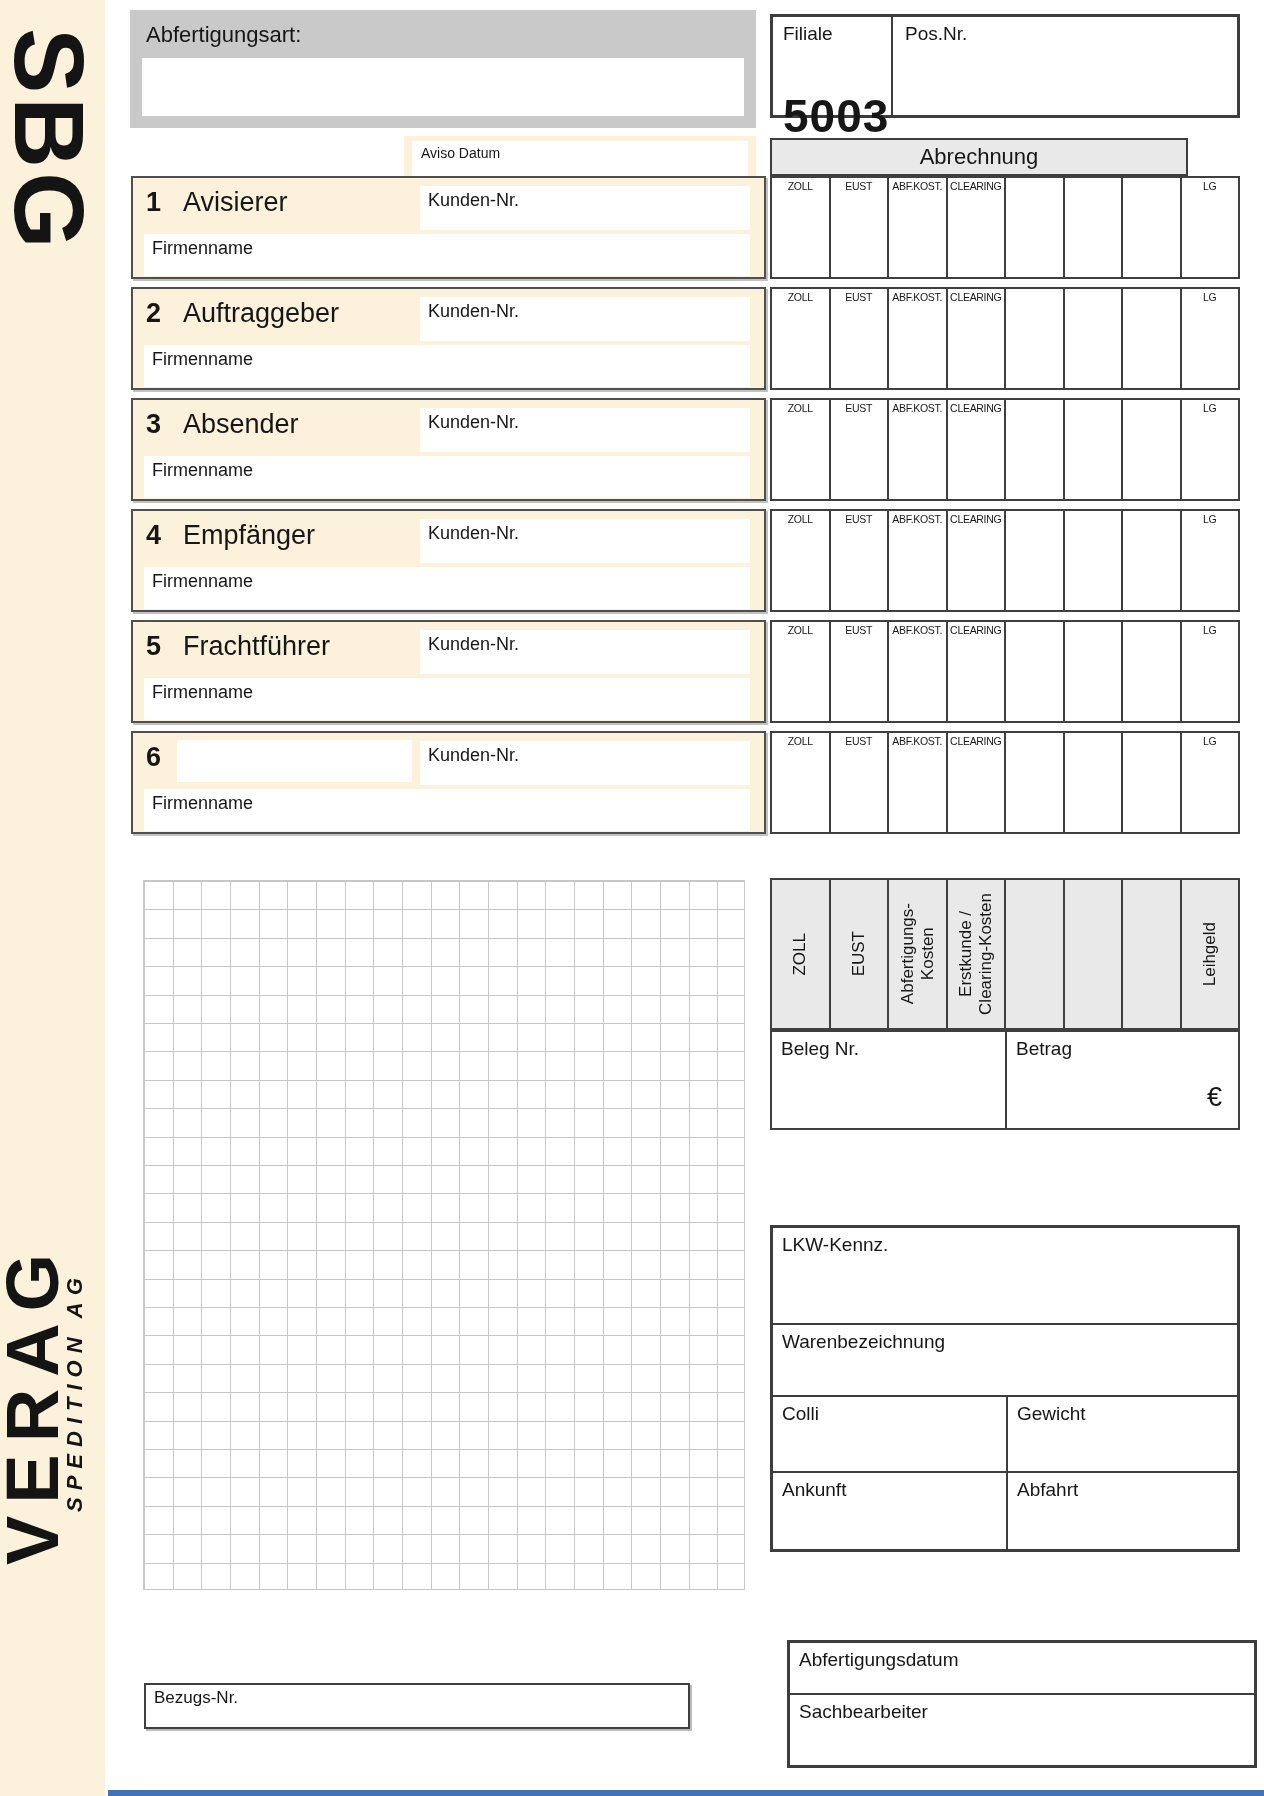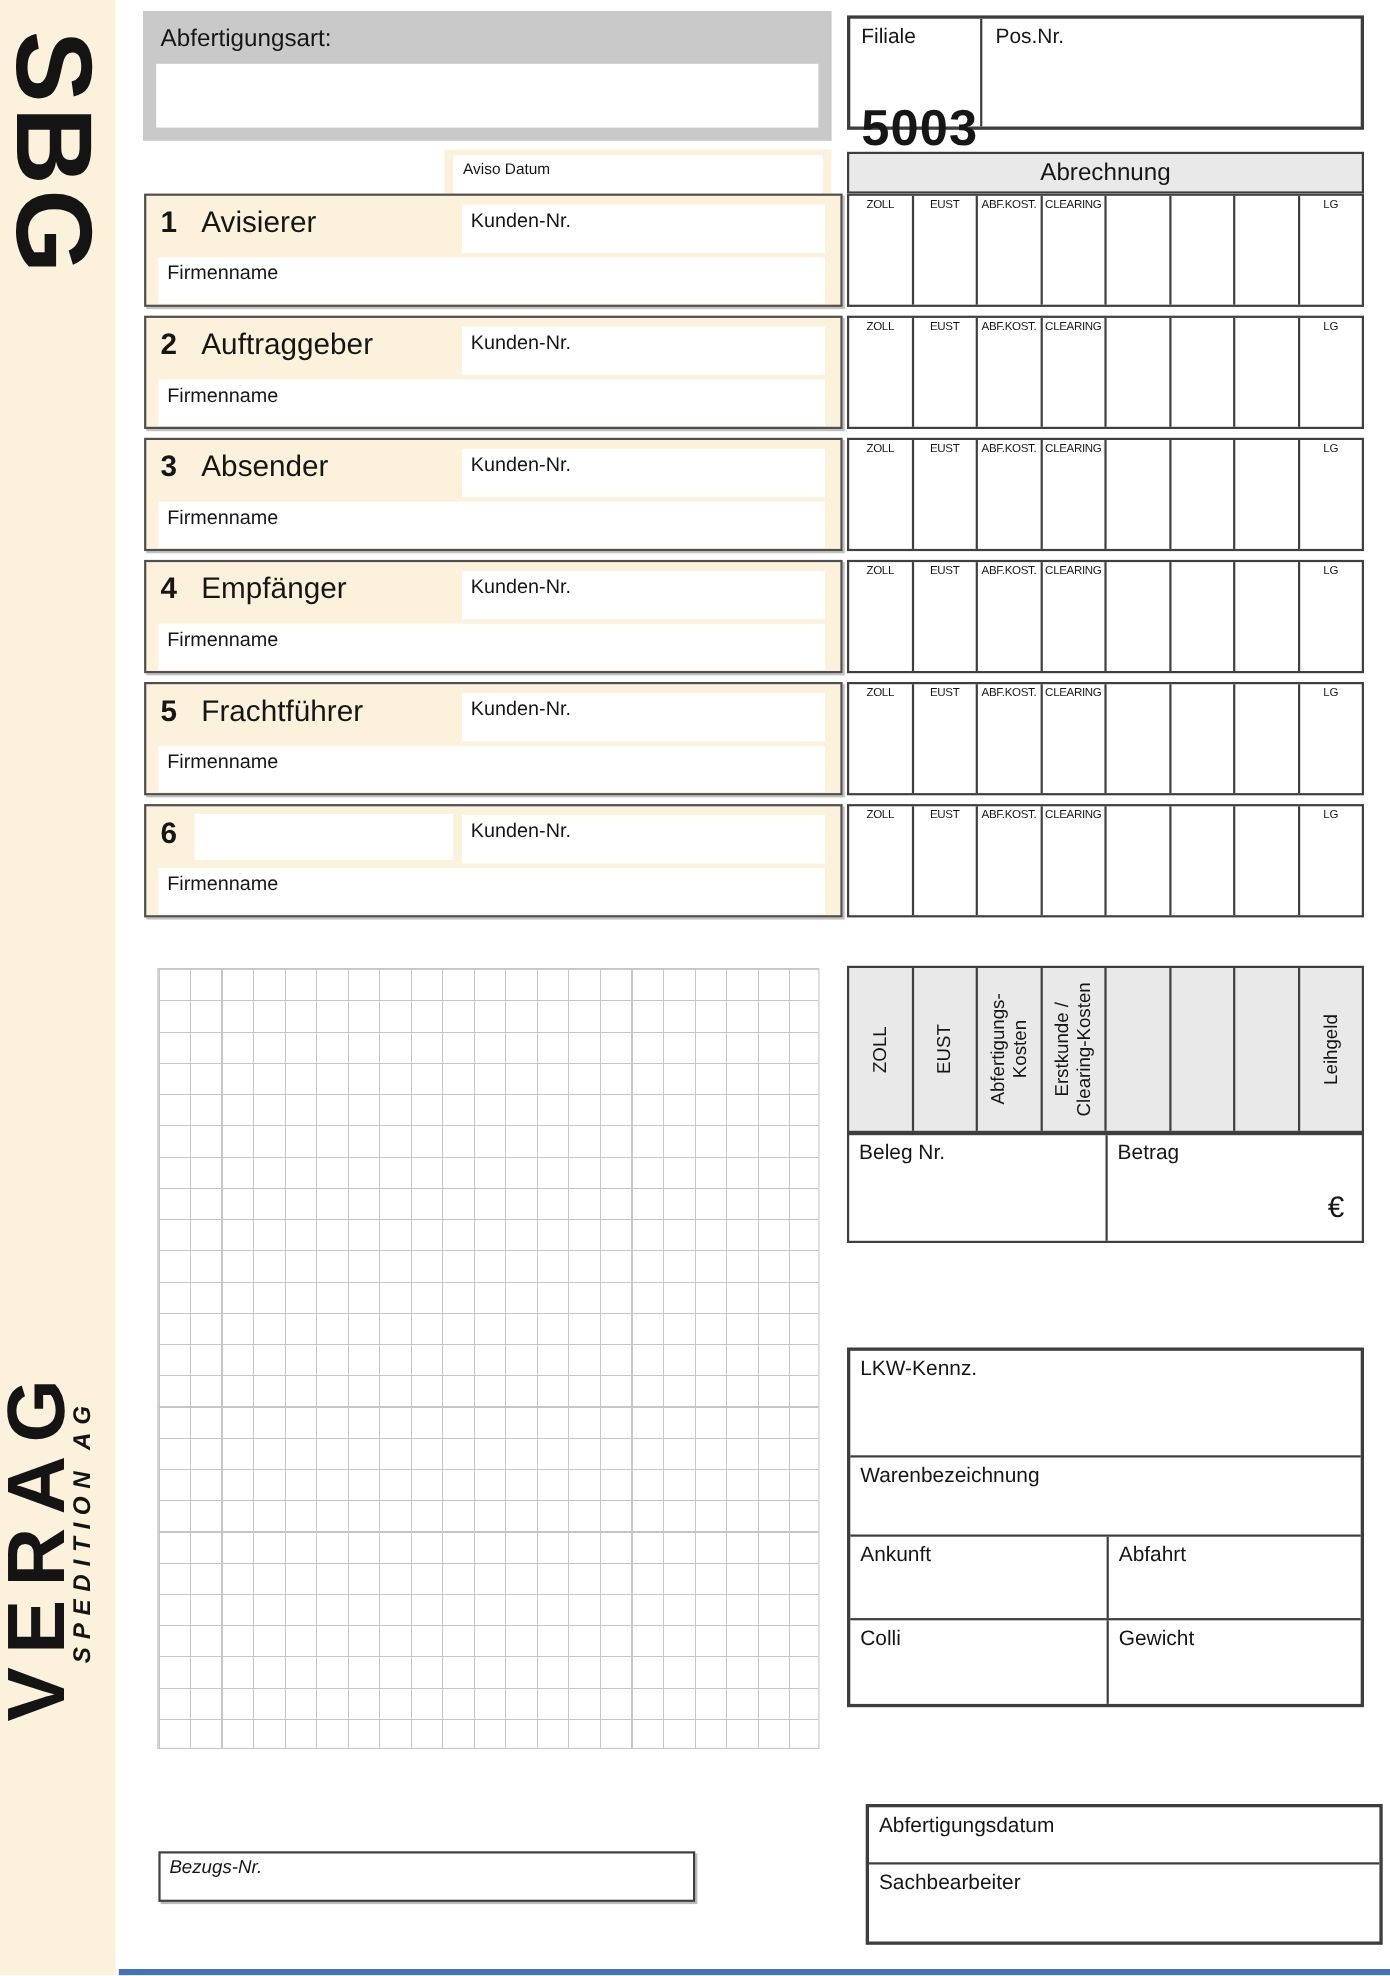--- a/index.html
+++ b/index.html
@@ -49,21 +49,21 @@
   .party{position:absolute;left:131px;width:635px;height:103px;background:var(--cream);
        border:2.5px solid #4f4f4f;box-sizing:border-box;box-shadow:2px 2px 0 rgba(120,120,120,.45);}
   .party-num{position:absolute;left:13px;top:9px;font-size:27px;font-weight:bold;}
   .party-role{position:absolute;left:50px;top:9px;font-size:27px;}
   .party-role-box{position:absolute;left:44px;top:7px;width:235px;height:42px;background:#fff;}
   .kunden-field{position:absolute;left:287px;top:8px;width:330px;height:44px;background:#fff;box-sizing:border-box;}
   .firma-field{position:absolute;left:11px;top:56px;width:606px;height:42px;background:#fff;box-sizing:border-box;}
   .fld-label{position:absolute;left:8px;top:4px;font-size:18px;}
 
   
-  .abr-header{position:absolute;left:770px;top:138px;width:470px;height:38px;
+  .abr-header{position:absolute;left:770px;top:138px;width:418px;height:38px;
        background:var(--cell-gray);border:2.5px solid #3d3d3d;box-sizing:border-box;
        display:flex;align-items:center;justify-content:center;font-size:22px;}
   .abr-row{position:absolute;left:770px;width:470px;height:103px;border:2px solid #3f3f3f;
        box-sizing:border-box;display:flex;background:#fff;}
   .abr-cell{flex:1;border-right:2px solid #3f3f3f;box-sizing:border-box;position:relative;}
   .abr-cell:last-child{border-right:none;}
   .abr-hdr{display:block;text-align:center;font-size:10.5px;letter-spacing:-0.3px;
        padding-top:2px;white-space:nowrap;}
 
   
@@ -104,23 +104,23 @@
 
   
   .anm-label{position:absolute;left:150px;top:899px;font-size:18px;font-family:Liberation Serif, serif;}
   .anm-grid{position:absolute;left:143px;top:880px;width:602px;height:710px;background:#fff;
        border:1px solid #c6c6c6;box-sizing:border-box;
        background-image:
          repeating-linear-gradient(to right,#c6c6c6 0 1px,transparent 1px 28.67px),
          repeating-linear-gradient(to bottom,#c6c6c6 0 1px,transparent 1px 28.4px);}
 
   
-  .bezug-box{position:absolute;left:144px;top:1683px;width:488px;height:46px;
+  .bezug-box{position:absolute;left:144px;top:1683px;width:546px;height:46px;
        border:2.5px solid #3f3f3f;box-sizing:border-box;background:#fff;
-       box-shadow:2px 2px 0 rgba(120,120,120,.5);font-style:italic;}
+       box-shadow:2px 2px 0 rgba(120,120,120,.5);}
   .bezug-label{position:absolute;left:8px;top:3px;font-size:17px;}
 
   
   .bottom-strip{position:absolute;left:108px;top:1790px;width:1156px;height:6px;background:var(--accent-blue);}
 </style>
 </head>
 <body>
 
 <div class="page">
 
@@ -423,32 +423,32 @@
 
   <div class="ship">
     <div class="ship-row row-lkw">
       <span class="ship-label">LKW-Kennz.</span>
     </div>
     <div class="ship-row row-waren">
       <span class="ship-label">Warenbezeichnung</span>
     </div>
     <div class="ship-row row-split">
       <div class="split-l">
+        <span class="ship-label">Colli</span>
+      </div>
+      <div class="split-r">
+        <span class="ship-label">Gewicht</span>
+      </div>
+    </div>
+    <div class="ship-row row-split">
+      <div class="split-l">
         <span class="ship-label">Ankunft</span>
       </div>
       <div class="split-r">
         <span class="ship-label">Abfahrt</span>
-      </div>
-    </div>
-    <div class="ship-row row-split">
-      <div class="split-l">
-        <span class="ship-label">Colli</span>
-      </div>
-      <div class="split-r">
-        <span class="ship-label">Gewicht</span>
       </div>
     </div>
   </div>
 
   <div class="processing">
     <div class="proc-row row-datum">
       <span class="ship-label">Abfertigungsdatum</span>
     </div>
     <div class="proc-row row-bearb">
       <span class="ship-label">Sachbearbeiter</span>

